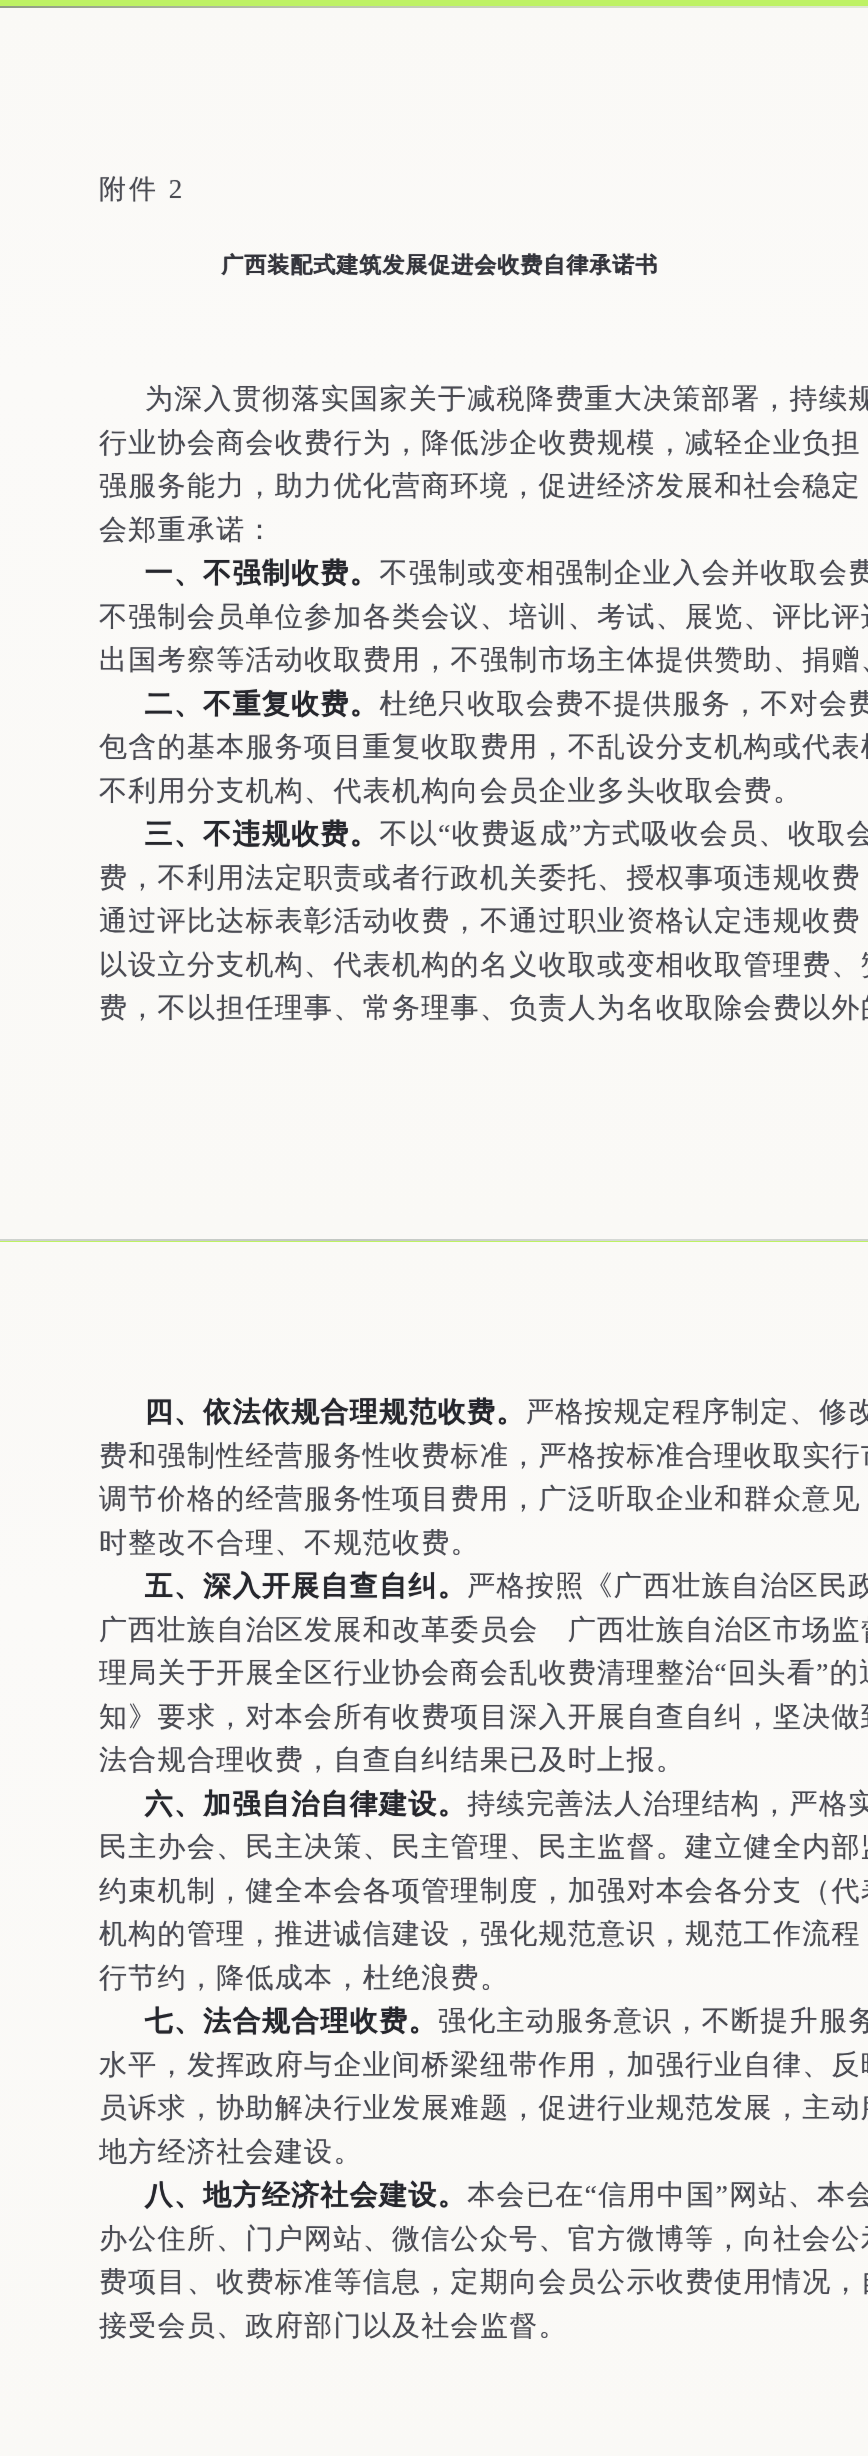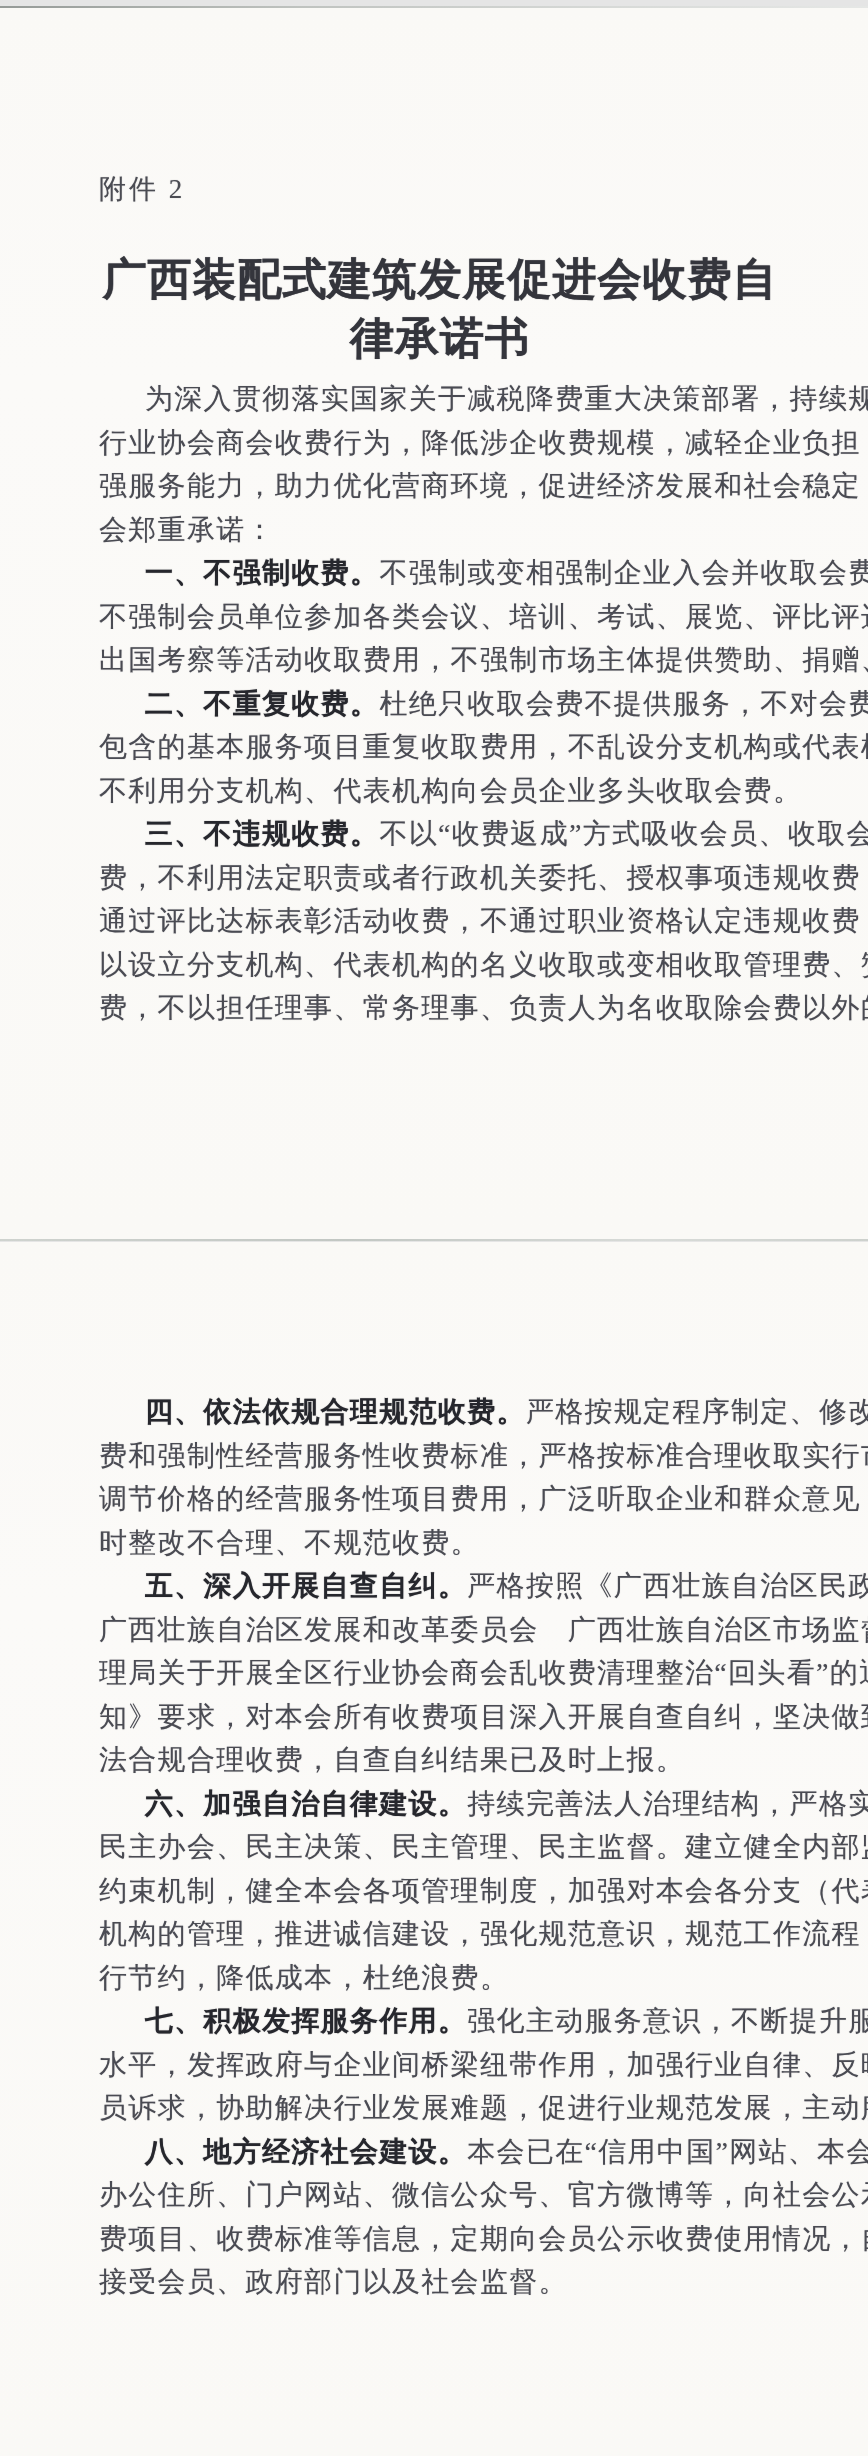--- a/index.html
+++ b/index.html
@@ -4,21 +4,21 @@
 <style>
   * { margin: 0; padding: 0; box-sizing: border-box; }
   html, body {
     width: 868px; height: 2456px;
     font-family: "Liberation Serif", serif;
     background: #ffffff;
   }
   .canvas {
     position: relative;
     width: 868px; height: 2456px;
-    background: #e5e5e5;
+    background: #bef264;
     overflow: hidden;
   }
   .page {
     position: absolute; left: 0; width: 868px;
     background: linear-gradient(180deg, #faf9f6 0%, #fbfaf8 30%, #faf9f6 100%);
   }
   .page1 { top: 8px;    height: 1232px; }
   .page2 { top: 1242px; height: 1214px; }
   .scan-top-edge {
     position: absolute; top: 6px; left: 0; width: 868px; height: 2px;
@@ -31,21 +31,21 @@
   }
   .attachment {
     position: absolute; top: 163px; left: 99px;
     font-size: 27px; color: #4b4c53;
     letter-spacing: 3px;
     text-shadow: 0 0 1px rgba(75,76,85,.45);
   }
   .doc-title {
     position: absolute; top: 242px; left: 90px; width: 700px;
     text-align: center;
-    font-size: 44px; font-weight: bold;
+    font-size: 22px; font-weight: bold;
     letter-spacing: 1px;
     color: #34353c;
     text-shadow: 0 0 1px rgba(52,53,60,.55), 0.5px 0 0 rgba(52,53,60,.5);
     font-family: "Liberation Serif", serif;
   }
   .body-block {
     position: absolute; left: 99px; width: 682px;
     font-size: 28px; color: #4a4b53;
     letter-spacing: 1.3px;
     text-shadow: 0 0 1px rgba(74,75,83,.4);
@@ -108,22 +108,23 @@
       <div class="line indent"><span class="hd">五、深入开展自查自纠。</span>严格按照《广西壮族自治区民政厅</div>
       <div class="line">广西壮族自治区发展和改革委员会　广西壮族自治区市场监督管</div>
       <div class="line">理局关于开展全区行业协会商会乱收费清理整治“回头看”的通</div>
       <div class="line">知》要求，对本会所有收费项目深入开展自查自纠，坚决做到合</div>
       <div class="line">法合规合理收费，自查自纠结果已及时上报。</div>
       <div class="line indent"><span class="hd">六、加强自治自律建设。</span>持续完善法人治理结构，严格实行</div>
       <div class="line">民主办会、民主决策、民主管理、民主监督。建立健全内部监督</div>
       <div class="line">约束机制，健全本会各项管理制度，加强对本会各分支（代表）</div>
       <div class="line">机构的管理，推进诚信建设，强化规范意识，规范工作流程，厉</div>
       <div class="line">行节约，降低成本，杜绝浪费。</div>
-      <div class="line indent"><span class="hd">七、积极发挥服务作用。</span>强化主动服务意识，不断提升服务</div>
+      <div class="line indent"><span class="hd">七、法合规合理收费。</span>强化主动服务意识，不断提升服务</div>
       <div class="line">水平，发挥政府与企业间桥梁纽带作用，加强行业自律、反映会</div>
       <div class="line">员诉求，协助解决行业发展难题，促进行业规范发展，主动服务</div>
+      <div class="line">地方经济社会建设。</div>
       <div class="line indent"><span class="hd">八、地方经济社会建设。</span>本会已在“信用中国”网站、本会</div>
       <div class="line">办公住所、门户网站、微信公众号、官方微博等，向社会公示收</div>
       <div class="line">费项目、收费标准等信息，定期向会员公示收费使用情况，自觉</div>
       <div class="line">接受会员、政府部门以及社会监督。</div>
     </div>
 
 </div>
 
 </body></html>

